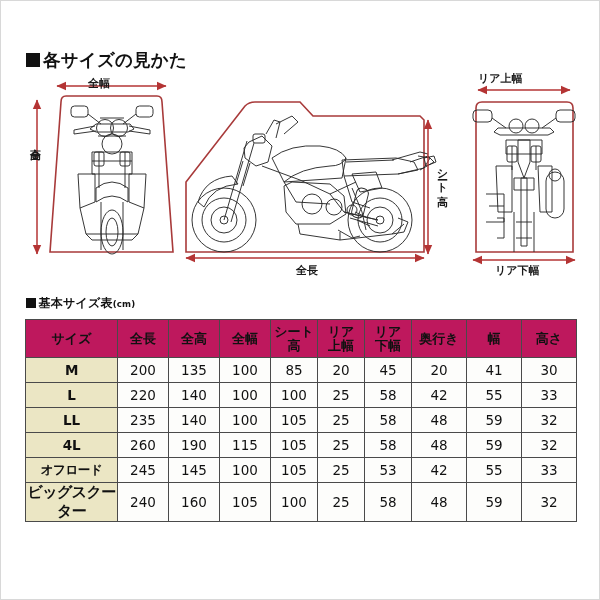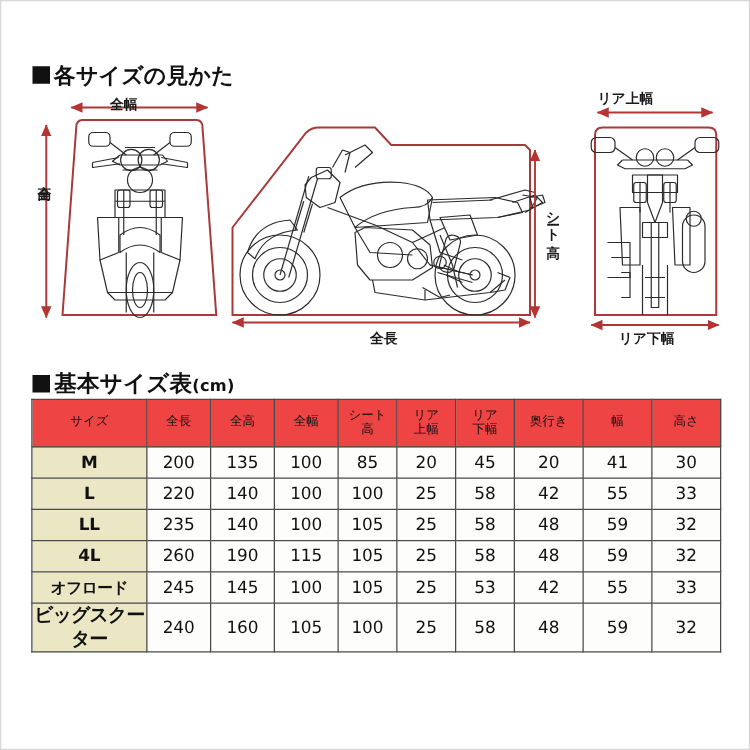--- a/index.html
+++ b/index.html
@@ -29,21 +29,21 @@
   .heading .sq{
     display:inline-block;
     width:.80em;height:.80em;
     background:#111111;
     margin-right:3px;
     vertical-align:-1px;
   }
   .heading .unit{font-size:.72em;}
 
   #h-howto{left:26px;top:48px;font-size:17.5px;}
-  #h-sizetable{left:26px;top:295px;font-size:18px;}
+  #h-sizetable{left:26px;top:295px;font-size:12px;}
   #h-boxsize{left:409px;top:295px;font-size:16.5px;}
 
   
   #diagrams{position:absolute;left:0;top:62px;width:600px;height:225px;}
   #diagrams svg{display:block;}
 
   .dlabel{
     position:absolute;
     font-size:11px;
     font-weight:bold;
@@ -70,24 +70,24 @@
     border:1px solid #4a4a4a;
     text-align:center;
     vertical-align:middle;
     font-size:13.5px;
     color:#111111;
     padding:0;
     box-sizing:border-box;
     font-weight:normal;
   }
   #sizetable thead th{
-    background:#ef4444;
-    font-weight:normal;
+    background:#be185d;
+    font-weight:bold;
     height:38px;
-    font-size:10px;
+    font-size:13px;
     line-height:1.02;
   }
   #sizetable thead th .two{display:block;}
   #sizetable tbody td{height:25px;background:#fdfdfb;}
   #sizetable tbody td.rowname{
     background:#ebe6c4;
     font-weight:bold;
     font-size:13.5px;
     letter-spacing:-0.2px;
   }

